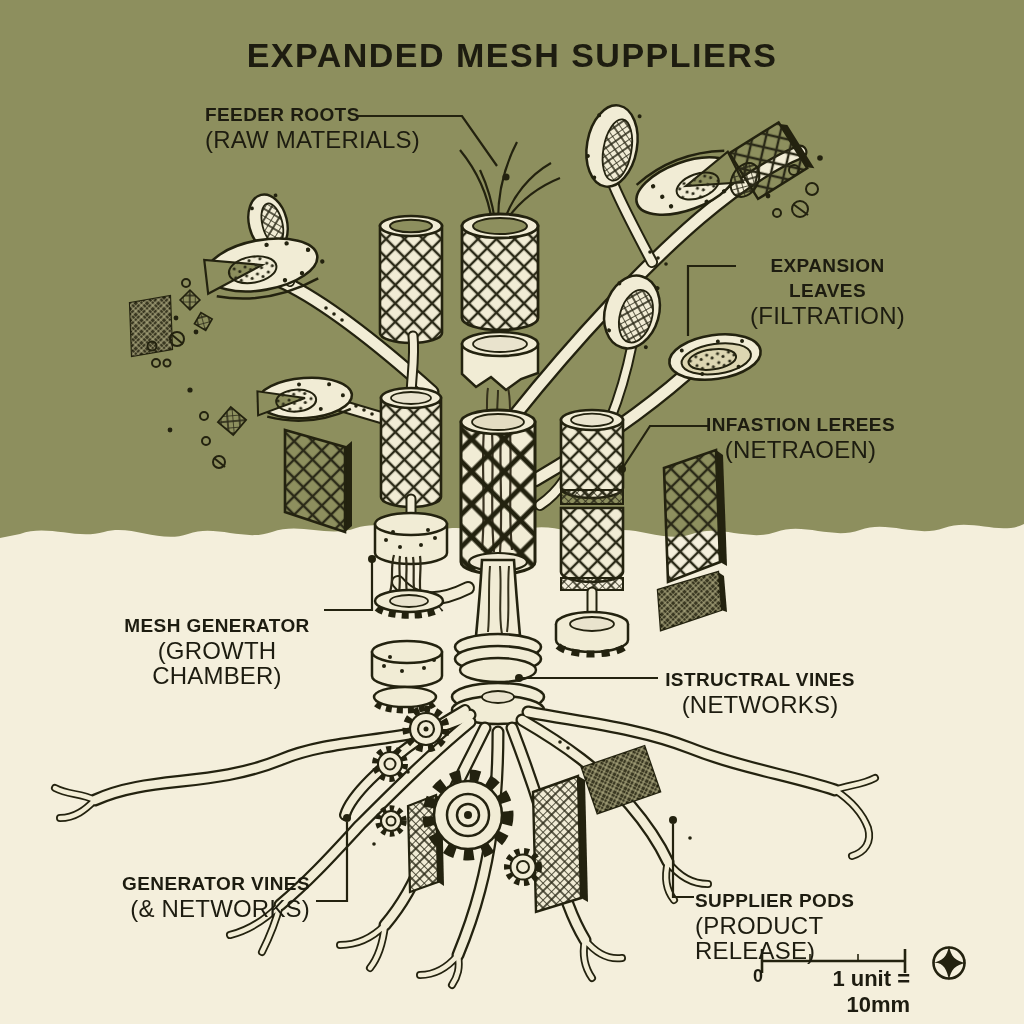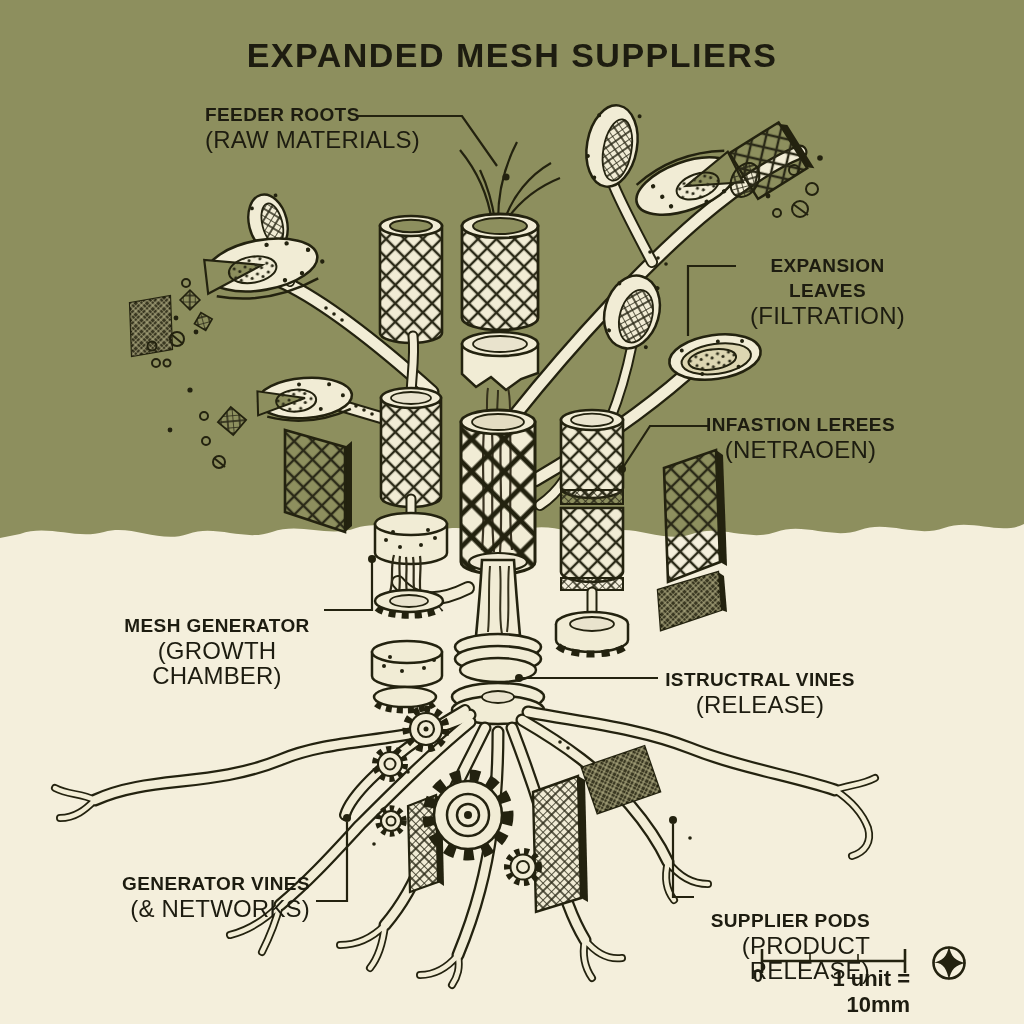--- a/index.html
+++ b/index.html
@@ -21,21 +21,21 @@
   .lbl .l1{display:block;font-weight:700;font-size:19px;letter-spacing:.4px;}
   .lbl .l2{display:block;font-weight:400;font-size:24px;letter-spacing:.2px;}
   #title{position:absolute;top:36px;left:0;width:1024px;text-align:center;z-index:5;
          font-size:34px;font-weight:700;letter-spacing:1.5px;color:var(--text);}
   #lbl-feeder{left:205px;top:102px;text-align:left;}
   #lbl-expansion{left:735px;top:253px;width:185px;text-align:center;}
   #lbl-infastion{left:703px;top:412px;width:195px;text-align:center;}
   #lbl-meshgen{left:117px;top:583px;width:200px;text-align:center;margin-top:30px;}
   #lbl-istructral{left:660px;top:667px;width:200px;text-align:center;}
   #lbl-structral{left:100px;top:871px;width:210px;text-align:right;}
-  #lbl-supplier{left:695px;top:908px;width:175px;text-align:right;}
+  #lbl-supplier{left:695px;top:888px;width:175px;text-align:left;}
   #scale-zero{position:absolute;left:753px;top:966px;font-size:18px;font-weight:700;z-index:5;}
   #scale-unit{position:absolute;left:770px;top:966px;width:140px;text-align:right;
               font-size:22px;font-weight:700;z-index:5;}
 </style>
 </head>
 <body>
 
 <div id="stage">
 
 <svg id="art" viewBox="0 0 1024 1024" width="1024" height="1024" xmlns="http://www.w3.org/2000/svg">
@@ -521,21 +521,21 @@
     <span class="l2">(NETRAOEN)</span>
   </div>
 
   <div class="lbl" id="lbl-meshgen">
     <span class="l1">MESH GENERATOR</span>
     <span class="l2">(GROWTH CHAMBER)</span>
   </div>
 
   <div class="lbl" id="lbl-istructral">
     <span class="l1">ISTRUCTRAL VINES</span>
-    <span class="l2">(RELEASE)</span>
+    <span class="l2">(NETWORKS)</span>
   </div>
 
   <div class="lbl" id="lbl-structral">
     <span class="l1">GENERATOR VINES</span>
     <span class="l2">(&amp; NETWORKS)</span>
   </div>
 
   <div class="lbl" id="lbl-supplier">
     <span class="l1">SUPPLIER PODS</span>
     <span class="l2">(PRODUCT RELEASE)</span>

